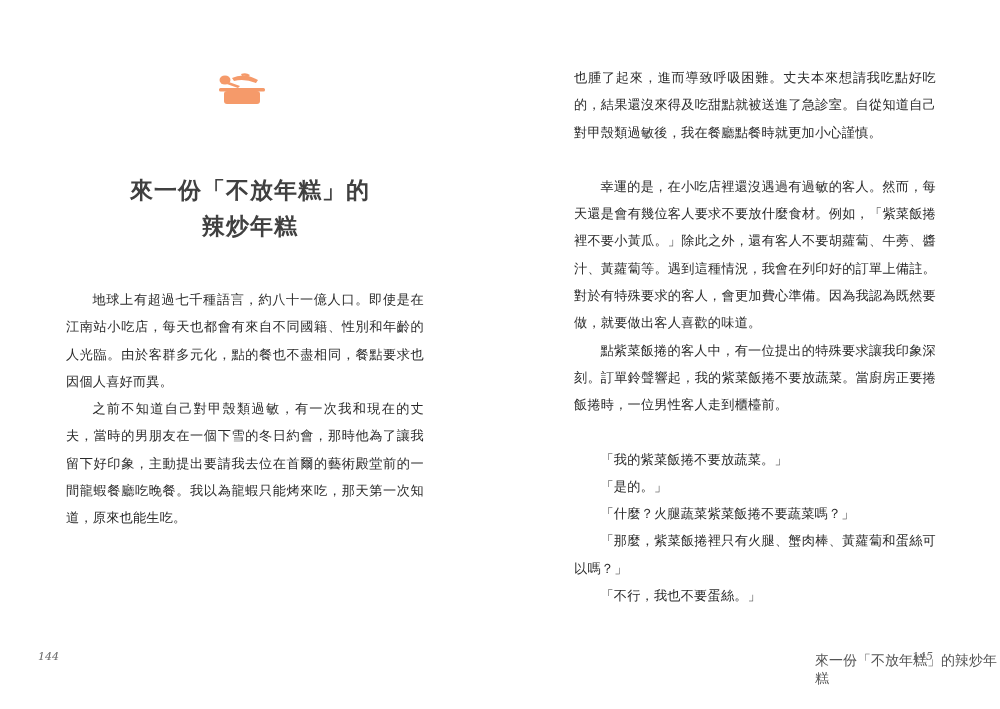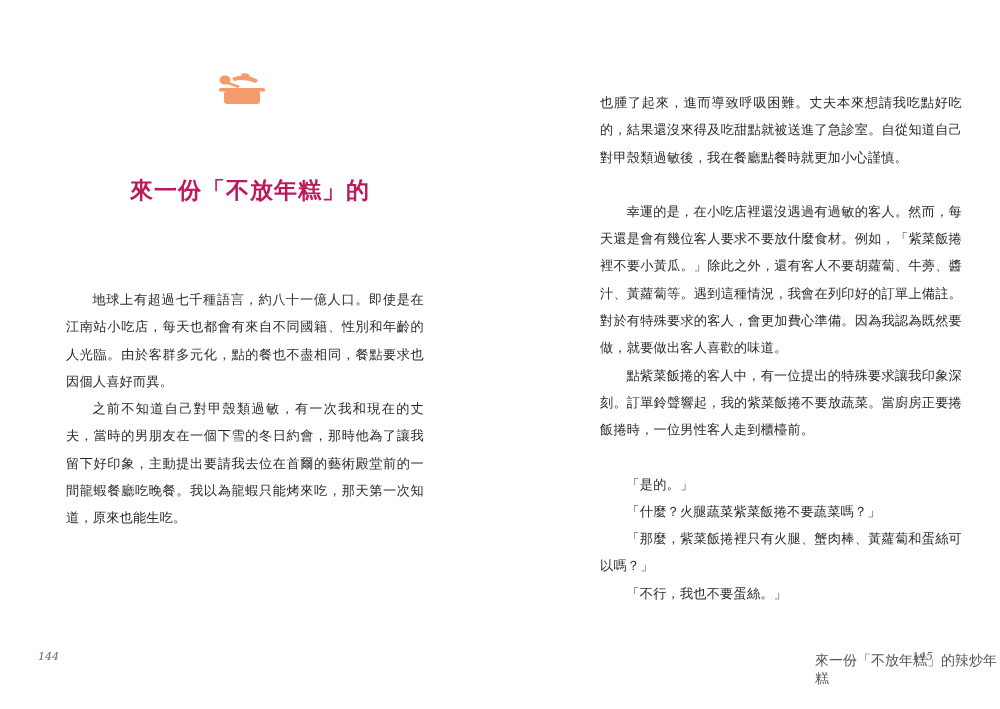--- a/index.html
+++ b/index.html
@@ -3,26 +3,26 @@
 <meta charset="utf-8">
 <style>
   html, body { margin:0; padding:0; }
   body { width:1000px; height:709px; background:#ffffff; position:relative; overflow:hidden;
          font-family:"DejaVu Serif", "Liberation Serif", serif; color:#2b2b2b; }
   .page { position:absolute; top:0; height:709px; }
   .page-left { left:0; width:500px; }
   .page-right { left:500px; width:500px; }
   .icon-pot { position:absolute; left:216px; top:72px; width:52px; height:34px; }
   .chapter-title { position:absolute; left:60px; width:380px; top:172px; text-align:center;
-                   color:#be185d; font-size:23px; font-weight:bold; line-height:36px; letter-spacing:1px; }
+                   color:#404040; font-size:23px; font-weight:bold; line-height:36px; letter-spacing:1px; }
   .body-text { position:absolute; font-size:13.2px; line-height:27.3px; letter-spacing:0.2px; }
   .body-text p { margin:0; text-indent:2em; text-align:justify; }
   .body-text p.noindent { text-indent:0; }
   .left-body { left:66px; top:286px; width:358px; }
-  .right-body { left:600px; top:64px; width:362px;margin-top:25px; }
+  .right-body { left:574px; top:64px; width:362px; }
   .gap { height:27px; }
   .folio { position:absolute; top:650px; font-size:11px; font-style:italic; color:#666; }
   .folio-left { left:38px;text-align:right; }
   .folio-right { left:912px; }
   .running-head { position:absolute; left:815px; top:652px; font-size:14px; color:#555; }
 </style>
 </head>
 <body>
 
 <div class="page page-left">
@@ -31,36 +31,38 @@
       <ellipse cx="9" cy="8" rx="5.5" ry="4.5"></ellipse>
       <path d="M10 9 L24 14 L22 16 L8 11 Z"></path>
       <path d="M16 6 Q28 0 42 8 L40 11 Q28 6 18 9 Z"></path>
       <path d="M25 2 Q30 0 34 3 L32 5 Q29 3 26 4 Z"></path>
       <rect x="3" y="16" width="46" height="3.5" rx="1.5"></rect>
       <rect x="8" y="19" width="36" height="13" rx="3"></rect>
     </g>
   </svg>
   <div class="chapter-title">
     <div>來一份「不放年糕」的</div>
+    <div>辣炒年糕</div>
   </div>
   <div class="body-text left-body">
     <p>地球上有超過七千種語言，約八十一億人口。即使是在江南站小吃店，每天也都會有來自不同國籍、性別和年齡的人光臨。由於客群多元化，點的餐也不盡相同，餐點要求也因個人喜好而異。</p>
     <p>之前不知道自己對甲殼類過敏，有一次我和現在的丈夫，當時的男朋友在一個下雪的冬日約會，那時他為了讓我留下好印象，主動提出要請我去位在首爾的藝術殿堂前的一間龍蝦餐廳吃晚餐。我以為龍蝦只能烤來吃，那天第一次知道，原來也能生吃。</p>
   </div>
   <div class="folio folio-left">144</div>
 </div>
 
 <div class="page page-right"></div>
 
 <div class="body-text right-body">
   <p class="noindent">也腫了起來，進而導致呼吸困難。丈夫本來想請我吃點好吃的，結果還沒來得及吃甜點就被送進了急診室。自從知道自己對甲殼類過敏後，我在餐廳點餐時就更加小心謹慎。</p>
   <div class="gap"></div>
   <p>幸運的是，在小吃店裡還沒遇過有過敏的客人。然而，每天還是會有幾位客人要求不要放什麼食材。例如，「紫菜飯捲裡不要小黃瓜。」除此之外，還有客人不要胡蘿蔔、牛蒡、醬汁、黃蘿蔔等。遇到這種情況，我會在列印好的訂單上備註。對於有特殊要求的客人，會更加費心準備。因為我認為既然要做，就要做出客人喜歡的味道。</p>
   <p>點紫菜飯捲的客人中，有一位提出的特殊要求讓我印象深刻。訂單鈴聲響起，我的紫菜飯捲不要放蔬菜。當廚房正要捲飯捲時，一位男性客人走到櫃檯前。</p>
   <div class="gap"></div>
+  <p>「我的紫菜飯捲不要放蔬菜。」</p>
   <p>「是的。」</p>
   <p>「什麼？火腿蔬菜紫菜飯捲不要蔬菜嗎？」</p>
   <p>「那麼，紫菜飯捲裡只有火腿、蟹肉棒、黃蘿蔔和蛋絲可以嗎？」</p>
   <p>「不行，我也不要蛋絲。」</p>
   <div class="gap"></div>
 </div>
 
 <div class="running-head">來一份「不放年糕」的辣炒年糕</div>
 <div class="folio folio-right">145</div>
 

